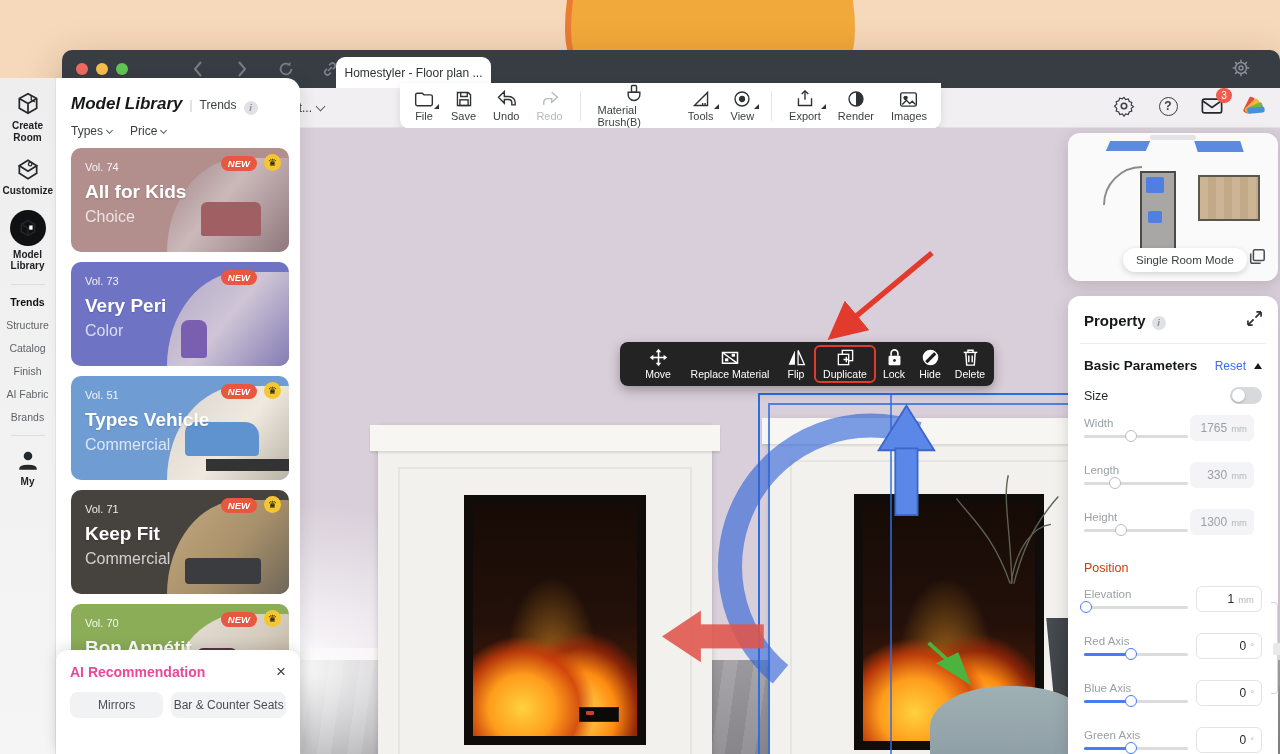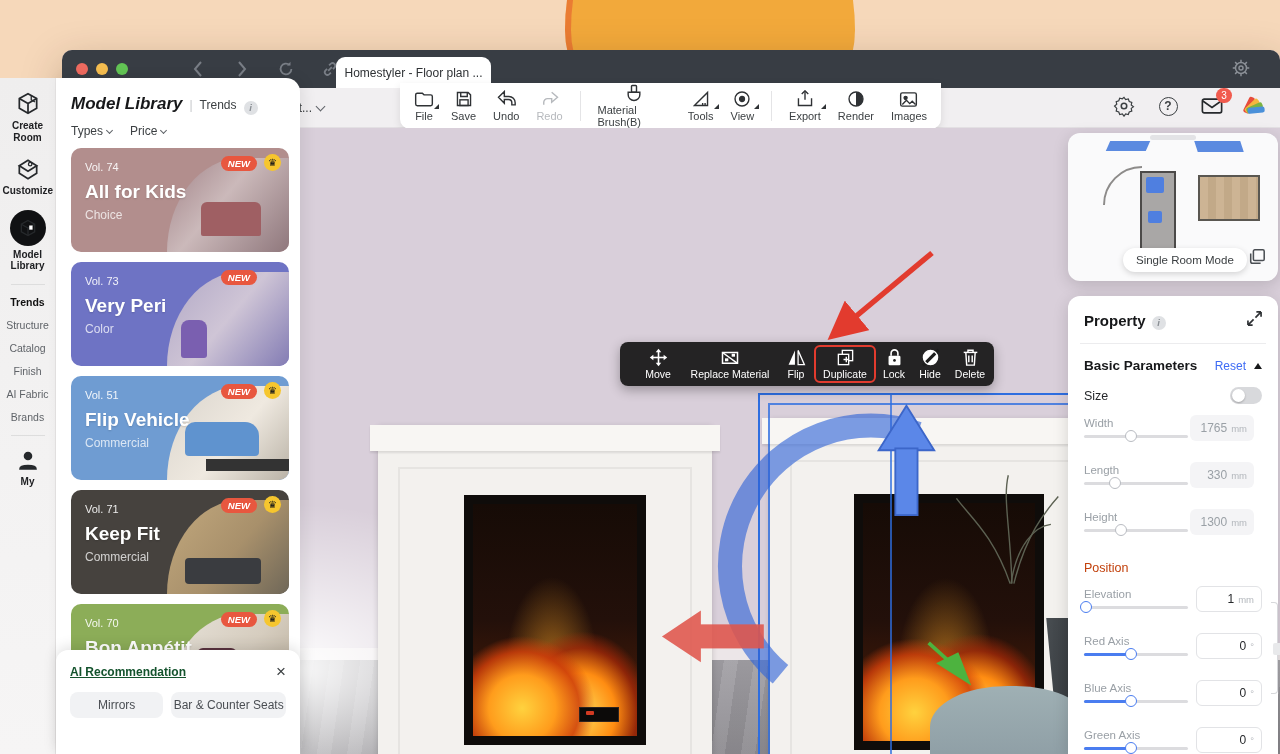--- a/index.html
+++ b/index.html
@@ -76,21 +76,21 @@
   .ml-tabname { font-size:12px; color:#3c4043; } .ml-sep { color:#c7c9cc; font-size:12px; }
   .info-dot { width:14px; height:14px; border-radius:50%; background:#dfe1e4; color:#8a8f94; font-size:9.5px; font-style:italic; font-weight:bold;
     display:inline-flex; align-items:center; justify-content:center; transform:translateY(2px); }
   .ml-filters { display:flex; gap:18px; margin-top:10px; font-size:12px; color:#3c4043; }
   .ml-filter { display:flex; align-items:center; gap:4px; }
   .ml-filter .chev { width:5px; height:5px; border-width:1.3px; margin-top:-1px;}
 
   .card { position:relative; width:218px; height:104px; border-radius:10px; margin-top:10px; overflow:hidden; color:#fff; cursor:pointer; }
   .card .vol { position:absolute; left:14px; top:13px; font-size:11px; opacity:.9; }
   .card .ttl { position:absolute; left:14px; top:33px; font-size:19px; font-weight:bold; text-shadow:0 1px 2px rgba(0,0,0,.15); }
-  .card .sub { position:absolute; left:14px; top:60px; font-size:12px; opacity:.75; }
+  .card .sub { position:absolute; left:14px; top:60px; font-size:16px; opacity:.75; }
   .card .photo { position:absolute; right:0; top:10px; bottom:0; width:122px; border-top-left-radius:95px 120px; }
   .badge-new { position:absolute; right:32px; top:8px; background:#e8573f; color:#fff; font-size:9.5px; font-style:italic; font-weight:bold;
     padding:2px 7px; border-radius:9px; z-index:3; }
   .crown { position:absolute; right:8px; top:6px; width:17px; height:17px; background:#f6c62e; border-radius:50%; color:#17181a;
     font-size:10px; display:flex; align-items:center; justify-content:center; z-index:3; }
   .c-kids { background:#b28e8d; } .c-kids .photo { background:linear-gradient(130deg,#a08186 0%,#cbb9ba 45%,#8f777c 100%); }
   .c-peri { background:#6e73c4; } .c-peri .photo { background:linear-gradient(130deg,#b0a7c5 0%,#cfc5d6 50%,#837cb4 100%); }
   .c-veh { background:#6f9cd2; } .c-veh .photo { background:linear-gradient(130deg,#d9d4cc 0%,#efe9e0 55%,#b9b2a6 100%); }
   .c-fit { background:#46423e; } .c-fit .photo { background:linear-gradient(130deg,#c3a97e 0%,#a8906b 55%,#6f6758 100%); }
   .c-food { background:#8cad58; } .c-food .photo { background:linear-gradient(130deg,#e7e2d9 0%,#d6cdbf 55%,#b5aa97 100%); }
@@ -195,21 +195,21 @@
   .valbox.active .v { color:#26282b; }
   .fgroup { height:38px; }
   .linker { position:absolute; right:0; top:306px; width:7px; height:92px; border:1px solid #d7d8db; border-left:none; border-radius:0 4px 4px 0; }
   .linker i { position:absolute; right:-5px; top:40px; width:9px; height:12px; background:#e8e9eb; border-radius:2px; }
   .pos-title { font-size:12.5px; color:#c2410c; margin-top:16px; }
 
   
   .aipanel { position:absolute; left:56px; top:650px; width:244px; bottom:0; background:#fff; border-radius:12px 12px 0 0;
     box-shadow:0 -3px 14px rgba(0,0,0,.12); z-index:8; padding:13px 14px 0; }
   .ai-head { display:flex; align-items:center; }
-  .ai-title { font-size:12px; font-weight:bold; color:#14532d;text-decoration:underline; }
+  .ai-title { font-size:14px; font-weight:bold; color:#ec4899; }
   .ai-close { margin-left:auto; font-size:17px; color:#3c4043; cursor:pointer; line-height:1; }
   .ai-tabs { display:flex; gap:8px; margin-top:12px; }
   .ai-tab { background:#f1f2f4; border-radius:8px; font-size:12px; color:#4a4e53; padding:6px 0; text-align:center; cursor:pointer; }
   .ai-tab.t1 { width:96px; } .ai-tab.t2 { width:118px; }
 </style>
 </head>
 <body>
 
 <div class="bg-blob"></div>
 
@@ -597,21 +597,21 @@
     <span class="ttl">Very Peri</span>
     <span class="sub">Color</span>
   </div>
   <div class="card c-veh">
     <span class="badge-new">NEW</span>
     <span class="crown">♛</span>
     <div class="photo">
         <i class="acc1"></i>
       </div>
     <span class="vol">Vol. 51</span>
-    <span class="ttl">Flip Vehicle</span>
+    <span class="ttl">Types Vehicle</span>
     <span class="sub">Commercial</span>
   </div>
   <div class="card c-fit">
     <span class="badge-new">NEW</span>
     <span class="crown">♛</span>
     <div class="photo">
         <i class="acc1"></i>
       </div>
     <span class="vol">Vol. 71</span>
     <span class="ttl">Keep Fit</span>

